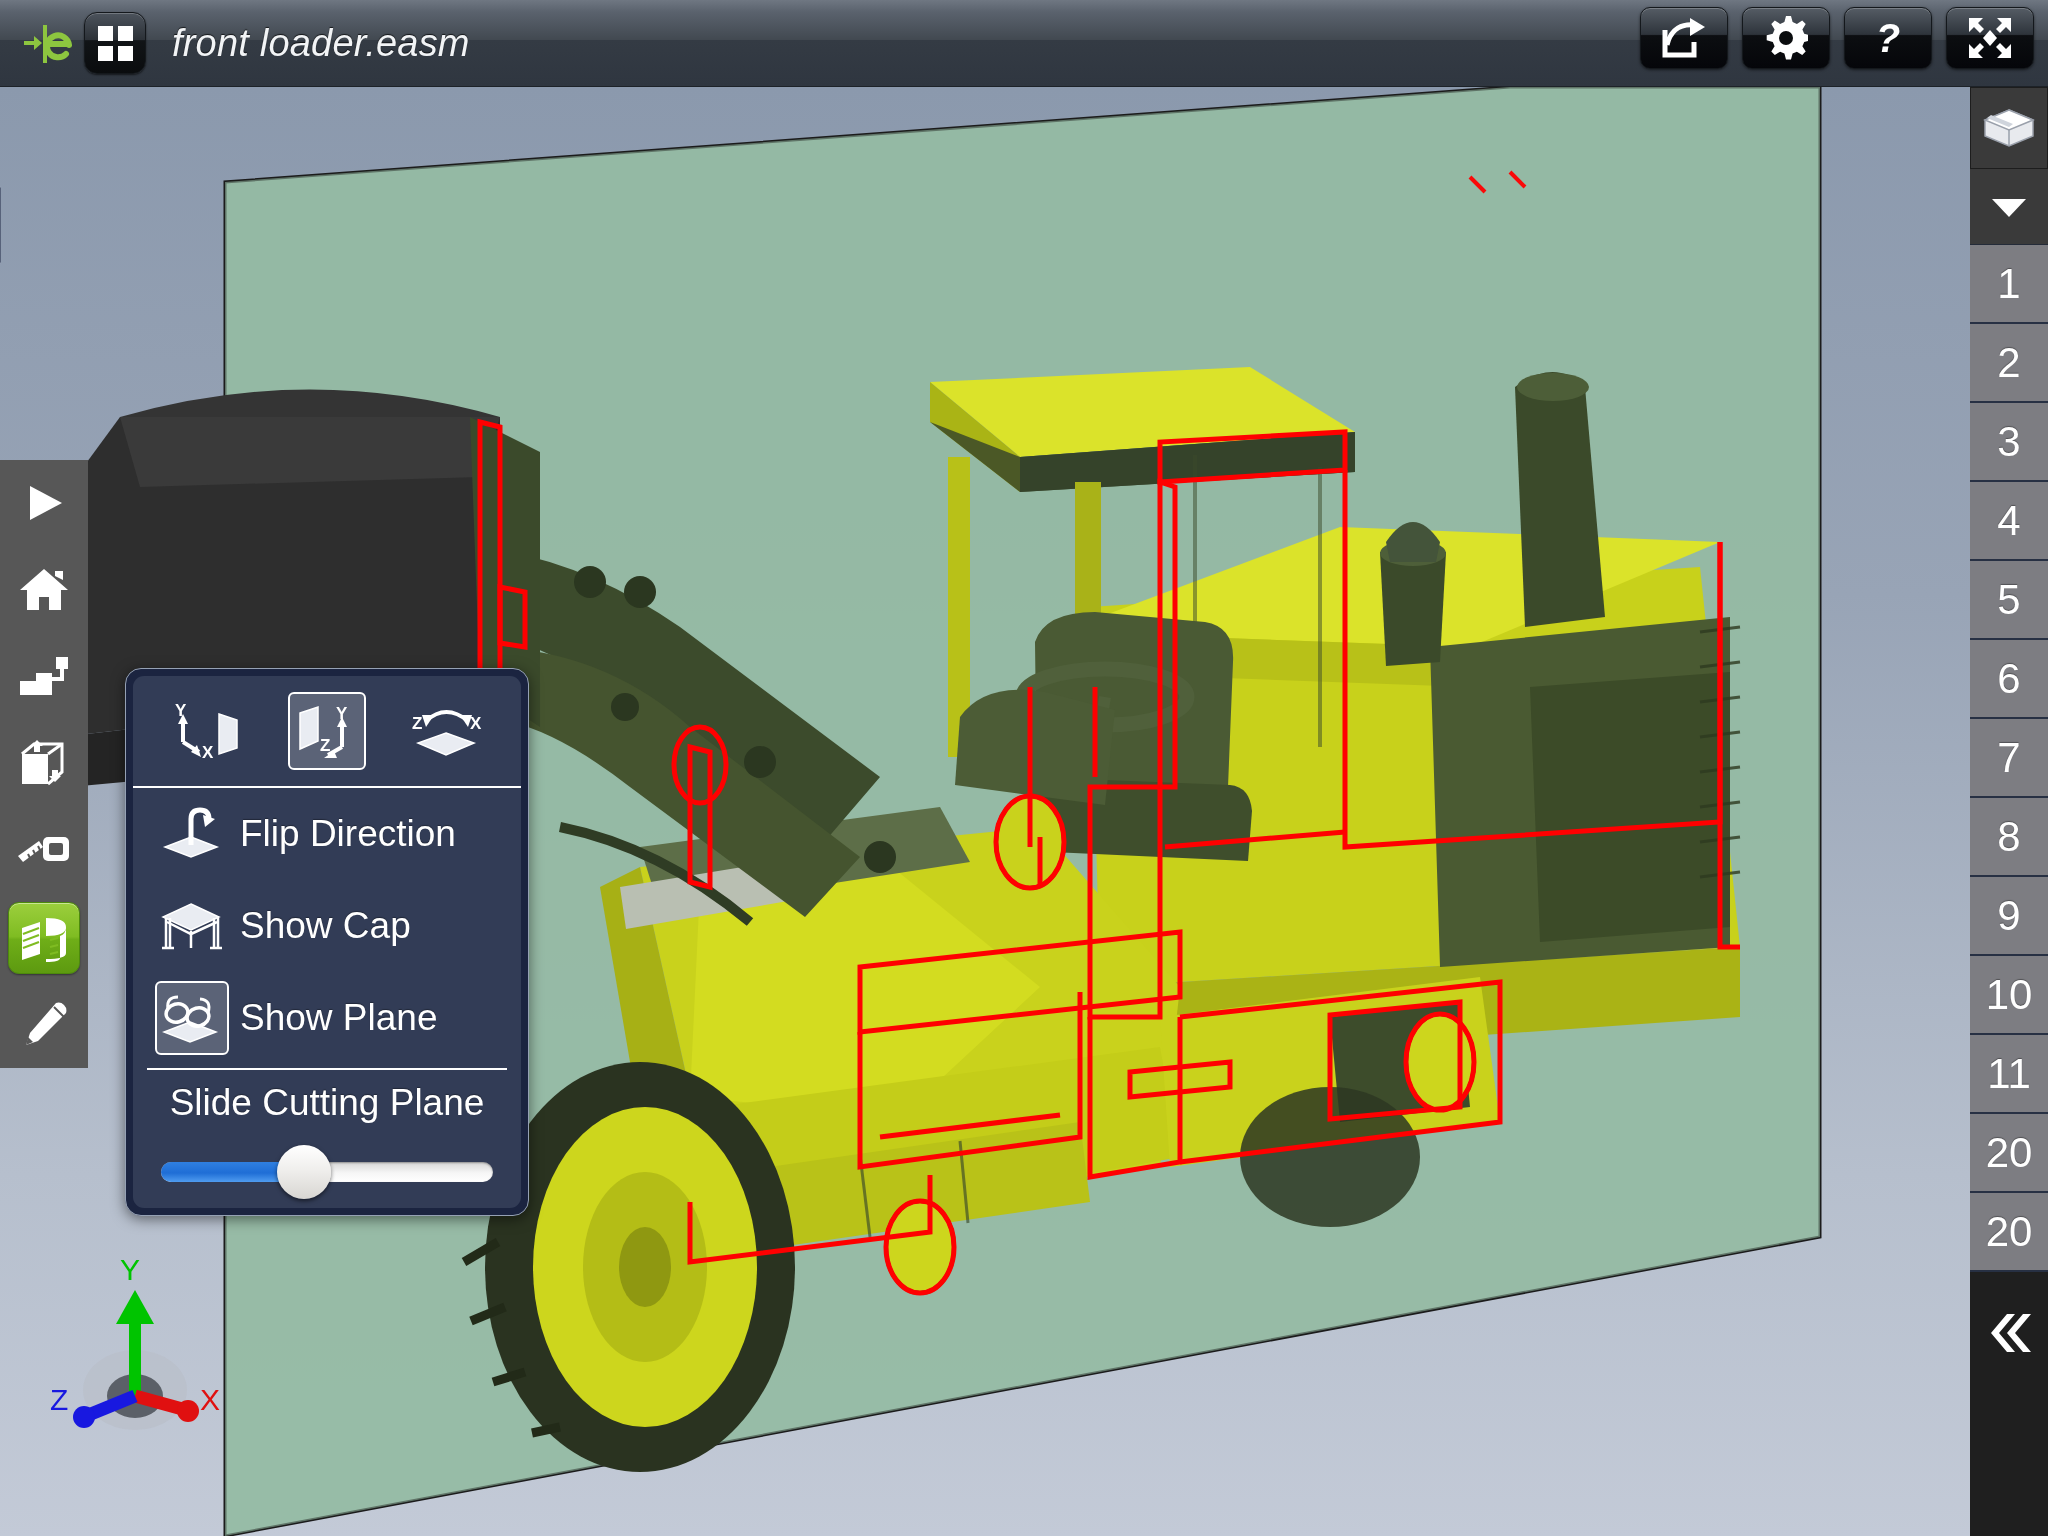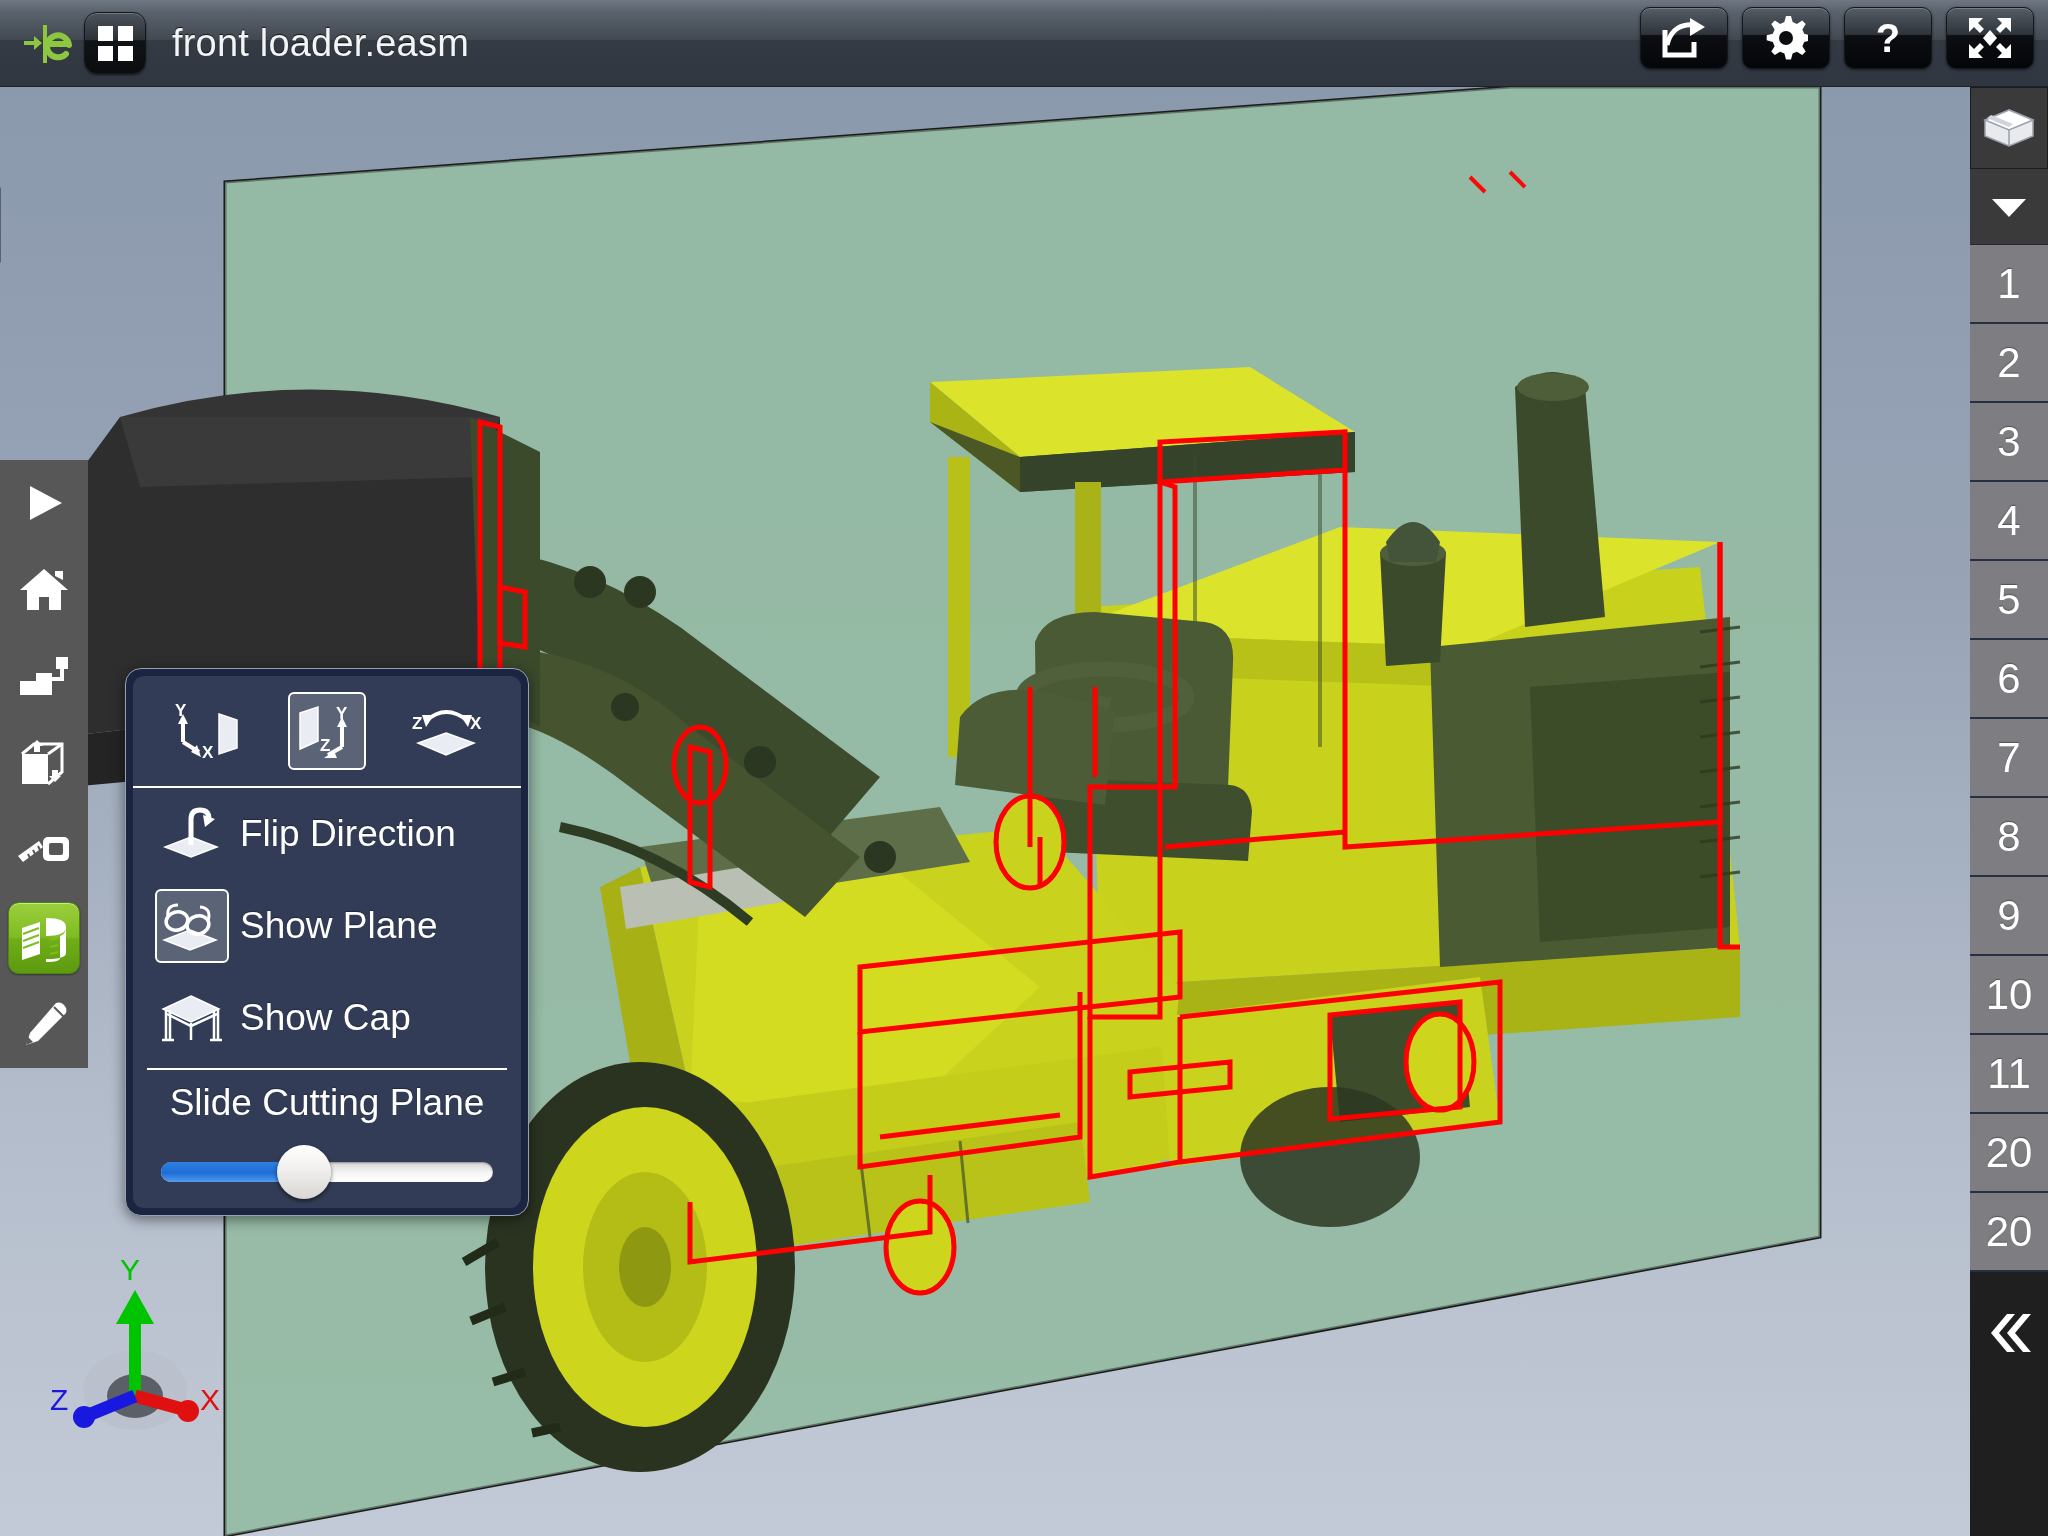--- a/index.html
+++ b/index.html
@@ -16,21 +16,21 @@
     background:linear-gradient(180deg,#8b99ad 0%,#96a2b4 35%,#b3bccb 70%,#c2c9d6 100%);
     overflow:hidden;
   }
   #scene-svg{ position:absolute; left:0; top:0; width:2048px; height:1449px; }
 
   
   #header{
     position:absolute; left:0; top:0; width:2048px; height:87px;
     background:linear-gradient(180deg,#6f7782 0%,#5a626d 14%,#424951 46%,#343b44 47%,#2f3640 100%);
     border-bottom:1px solid #1d2228;
-    display:flex; align-items:center; z-index:40;
+    display:flex; align-items:center; z-index:40;font-style:italic;
   }
   #brand-logo{ margin-left:18px; width:54px; height:56px; display:block; }
   #grid-button{
     width:62px; height:62px; margin-left:12px; border-radius:13px;
     background:linear-gradient(180deg,#4c535c 0%,#2c3137 45%,#111417 46%,#0a0c0e 100%);
     border:1px solid #14181c;
     box-shadow:inset 0 1px 0 rgba(255,255,255,.22), 0 1px 2px rgba(0,0,0,.6);
     display:flex; align-items:center; justify-content:center;
   }
   .grid-cells{ display:grid; grid-template-columns:15px 15px; grid-template-rows:15px 15px; gap:5px; }
@@ -503,45 +503,45 @@
         <svg width="62" height="58" viewBox="0 0 62 58">
           <polygon points="30,32 56,42 30,52 4,42" fill="#e9ecf2" stroke="#fff" stroke-width="1.5"></polygon>
           <path d="M30 40 L30 14 q0 -9 9 -9 q9 0 9 9" stroke="#fff" stroke-width="5" fill="none"></path>
           <path d="M42 10 L54 14 L44 22 Z" fill="#fff"></path>
         </svg>
       </span>
       <span class="menu-label">Flip Direction</span>
     </div>
 
     <div class="menu-row">
+      <span class="menu-icon">
+        <svg width="62" height="56" viewBox="0 0 62 56">
+          <polygon points="30,6 58,19 30,32 2,19" fill="#e9ecf2" stroke="#fff" stroke-width="1.5"></polygon>
+          <path d="M5 20 L5 50 M9 20 L9 50" stroke="#fff" stroke-width="2.5"></path>
+          <path d="M53 20 L53 50 M57 20 L57 50" stroke="#fff" stroke-width="2.5"></path>
+          <path d="M30 33 L30 50" stroke="#fff" stroke-width="2.5"></path>
+          <path d="M6 24 L30 36 L56 24" stroke="#fff" stroke-width="2.5" fill="none"></path>
+          <path d="M1 50 L13 50 M49 50 L61 50" stroke="#fff" stroke-width="2.5"></path>
+        </svg>
+      </span>
+      <span class="menu-label">Show Cap</span>
+    </div>
+
+    <div class="menu-row">
       <span class="menu-icon selected">
         <svg width="60" height="56" viewBox="0 0 60 56">
           <polygon points="28,32 54,42 28,52 2,42" fill="#e9ecf2" stroke="#fff" stroke-width="1.5"></polygon>
           <ellipse cx="15" cy="23" rx="11" ry="9" transform="rotate(-15 15 23)" fill="none" stroke="#fff" stroke-width="3.5"></ellipse>
           <ellipse cx="36" cy="27" rx="11" ry="9" transform="rotate(-15 36 27)" fill="none" stroke="#fff" stroke-width="3.5"></ellipse>
           <path d="M25 21 L28 22" stroke="#fff" stroke-width="3"></path>
           <path d="M6 19 q-2 -12 10 -12" stroke="#fff" stroke-width="3" fill="none"></path>
           <path d="M46 23 q4 -13 -8 -14" stroke="#fff" stroke-width="3" fill="none"></path>
         </svg>
       </span>
       <span class="menu-label">Show Plane</span>
-    </div>
-
-    <div class="menu-row">
-      <span class="menu-icon">
-        <svg width="62" height="56" viewBox="0 0 62 56">
-          <polygon points="30,6 58,19 30,32 2,19" fill="#e9ecf2" stroke="#fff" stroke-width="1.5"></polygon>
-          <path d="M5 20 L5 50 M9 20 L9 50" stroke="#fff" stroke-width="2.5"></path>
-          <path d="M53 20 L53 50 M57 20 L57 50" stroke="#fff" stroke-width="2.5"></path>
-          <path d="M30 33 L30 50" stroke="#fff" stroke-width="2.5"></path>
-          <path d="M6 24 L30 36 L56 24" stroke="#fff" stroke-width="2.5" fill="none"></path>
-          <path d="M1 50 L13 50 M49 50 L61 50" stroke="#fff" stroke-width="2.5"></path>
-        </svg>
-      </span>
-      <span class="menu-label">Show Cap</span>
     </div>
 
     <div id="slider-divider"></div>
 
     <div id="slider-block">
       <div id="slider-title">Slide Cutting Plane</div>
       <div id="slider-track">
         <div id="slider-fill" style="width: 43%; background: linear-gradient(rgb(47, 127, 224) 0%, rgb(31, 110, 214) 55%, rgb(79, 156, 240) 100%);"></div>
         <div id="slider-thumb" style="left: 43%;"></div>
       </div>

